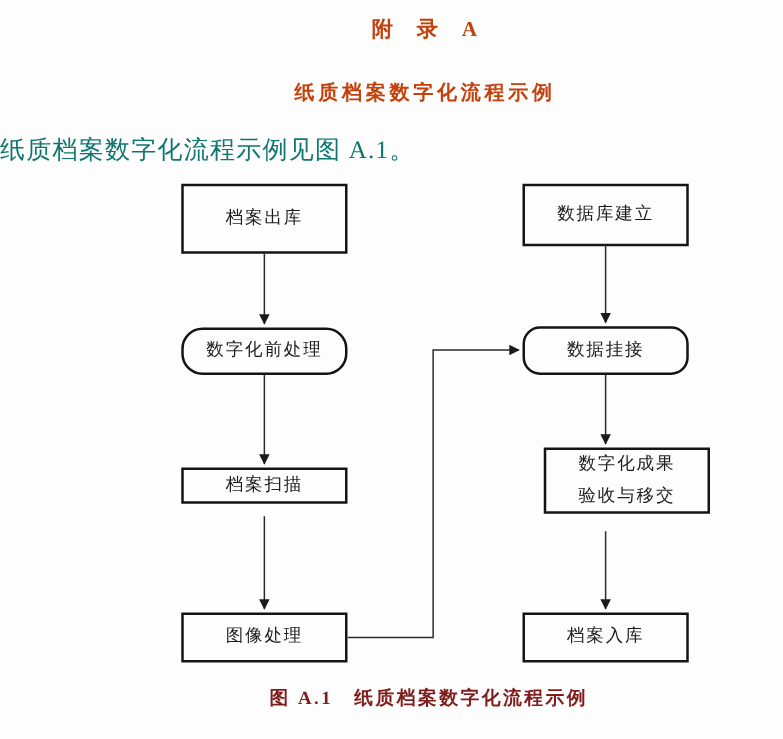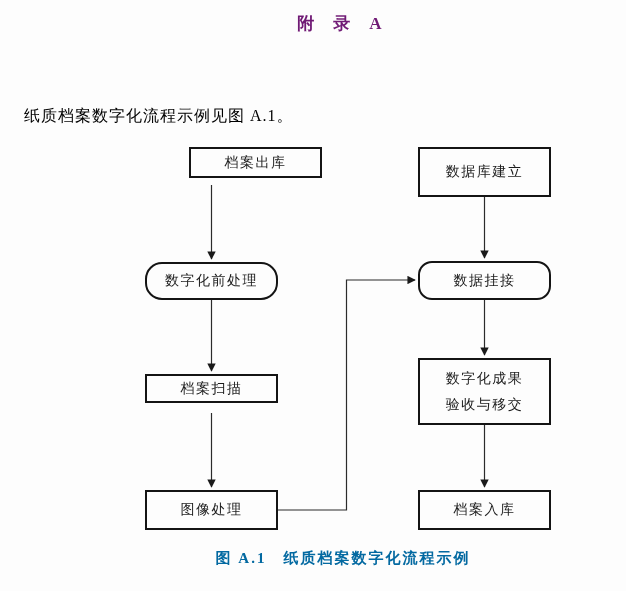--- a/index.html
+++ b/index.html
@@ -16,34 +16,33 @@
     color: #1a1a1a;
     overflow: hidden;
   }
   
   .heading {
     position: absolute;
     left: 340px;
     transform: translateX(-50%);
     white-space: nowrap;
     font-weight: bold;
-    color: #701a75;
+    color: #c2410c;
   }
   .heading-1 { top: 12px;  font-size: 17px; letter-spacing: 1px; }
   .heading-2 { top: 40px;  font-size: 15px; letter-spacing: 2px; }
   .heading-3 { top: 64px;  font-size: 16px; letter-spacing: 3px; }
   .intro-text {
     position: absolute;
     left: 0px;
     top: 106px;
-    font-size: 16px;
+    font-size: 20px;
     letter-spacing: 1px;
     white-space: nowrap;
-    color: #000000;
-    padding-left: 24px;
+    color: #0f766e;
   }
   
   .flow-svg {
     position: absolute;
     left: 0; top: 0;
     width: 626px;
     height: 591px;
   }
   .flow-svg line, .flow-svg polyline {
     stroke: #2b2b2b;
@@ -60,49 +59,50 @@
     justify-content: center;
     text-align: center;
     font-size: 14px;
     letter-spacing: 1.5px;
     line-height: 26px;
     white-space: pre-line;
     color: #1c1c1c;
   }
   
   .box-l { left: 145px; width: 133px; }
-  .box-l1 { top: 147px; height: 31px; margin-left: 44px; }
+  .box-l1 { top: 147px; height: 56px; }
   .box-l2 { top: 262px; height: 38px; border-radius: 17px; }
   .box-l3 { top: 374px; height: 29px; }
   .box-l4 { top: 490px; height: 40px; }
   
   .box-r { left: 418px; width: 133px; }
   .box-r1 { top: 147px; height: 50px; }
   .box-r2 { top: 261px; height: 39px; border-radius: 14px; }
-  .box-r3 { top: 358px; height: 67px; }
+  .box-r3 { top: 358px; height: 53px; margin-left: 17px; }
   .box-r4 { top: 490px; height: 40px; }
   
   .figure-caption {
     position: absolute;
     left: 343px;
     top: 549px;
     transform: translateX(-50%);
     font-weight: bold;
     font-size: 15px;
     letter-spacing: 2px;
     white-space: nowrap;
-    color: #0369a1;
+    color: #7f1d1d;
   }
 </style>
 </head>
 <body>
 
 <div class="page">
 
   <div class="heading heading-1">附　录　A</div>
+  <div class="heading heading-3">纸质档案数字化流程示例</div>
 
   <div class="intro-text">纸质档案数字化流程示例见图 A.1。</div>
 
   <svg class="flow-svg" viewBox="0 0 626 591" xmlns="http://www.w3.org/2000/svg">
     <defs>
       <marker id="arrowhead" viewBox="0 0 10 10" refX="9" refY="5" markerWidth="9" markerHeight="7" orient="auto">
         <path d="M0,0 L10,5 L0,10 z" fill="#1a1a1a"></path>
       </marker>
     </defs>
     <line x1="211.5" y1="185" x2="211.5" y2="259" marker-end="url(#arrowhead)"></line>

